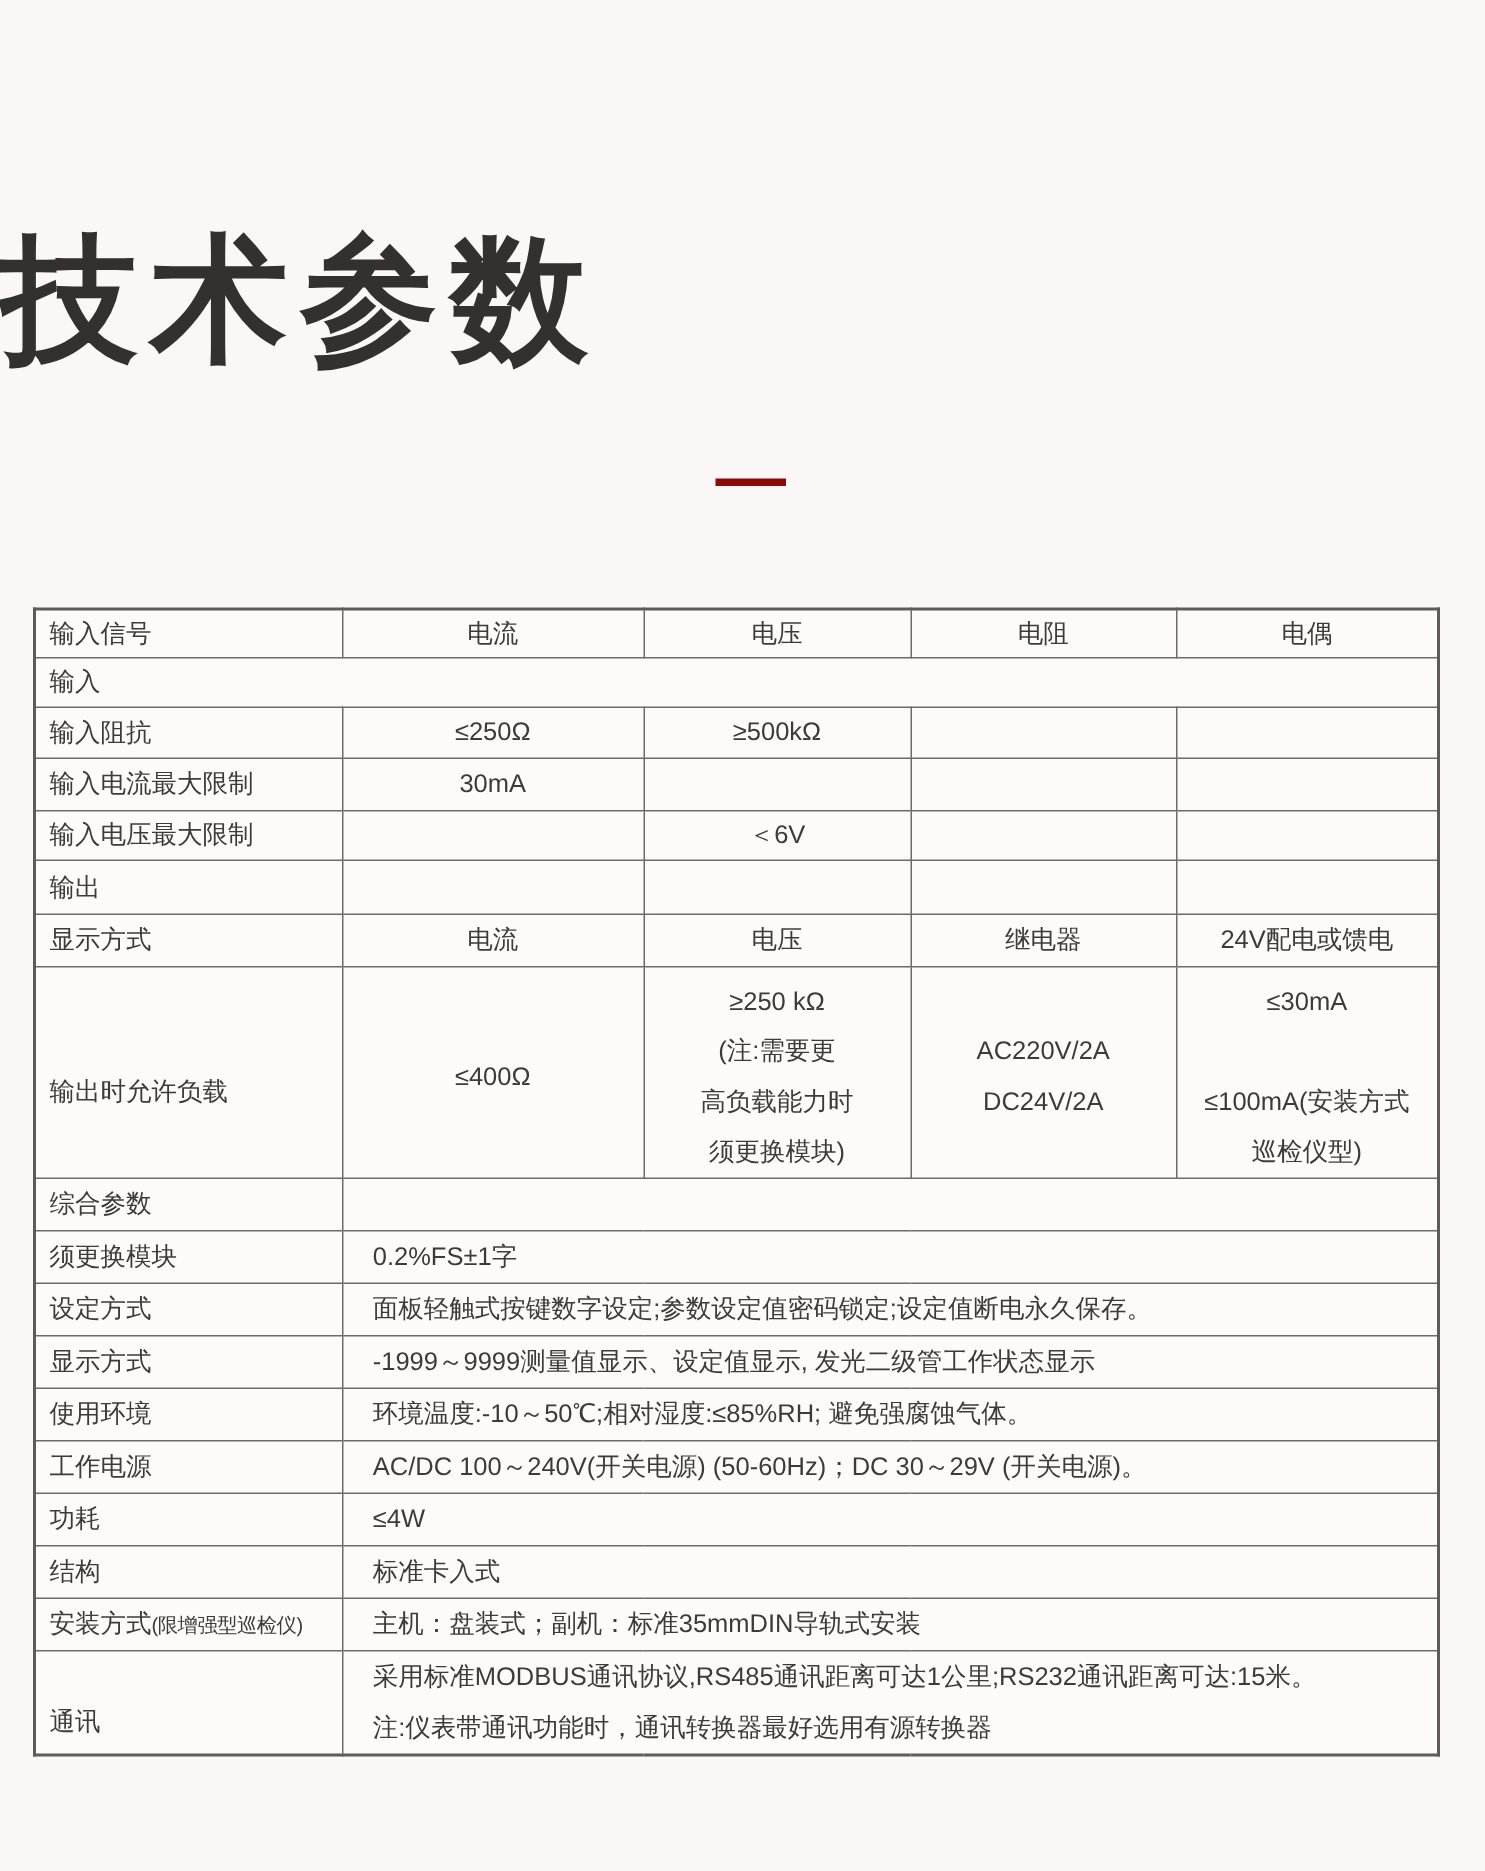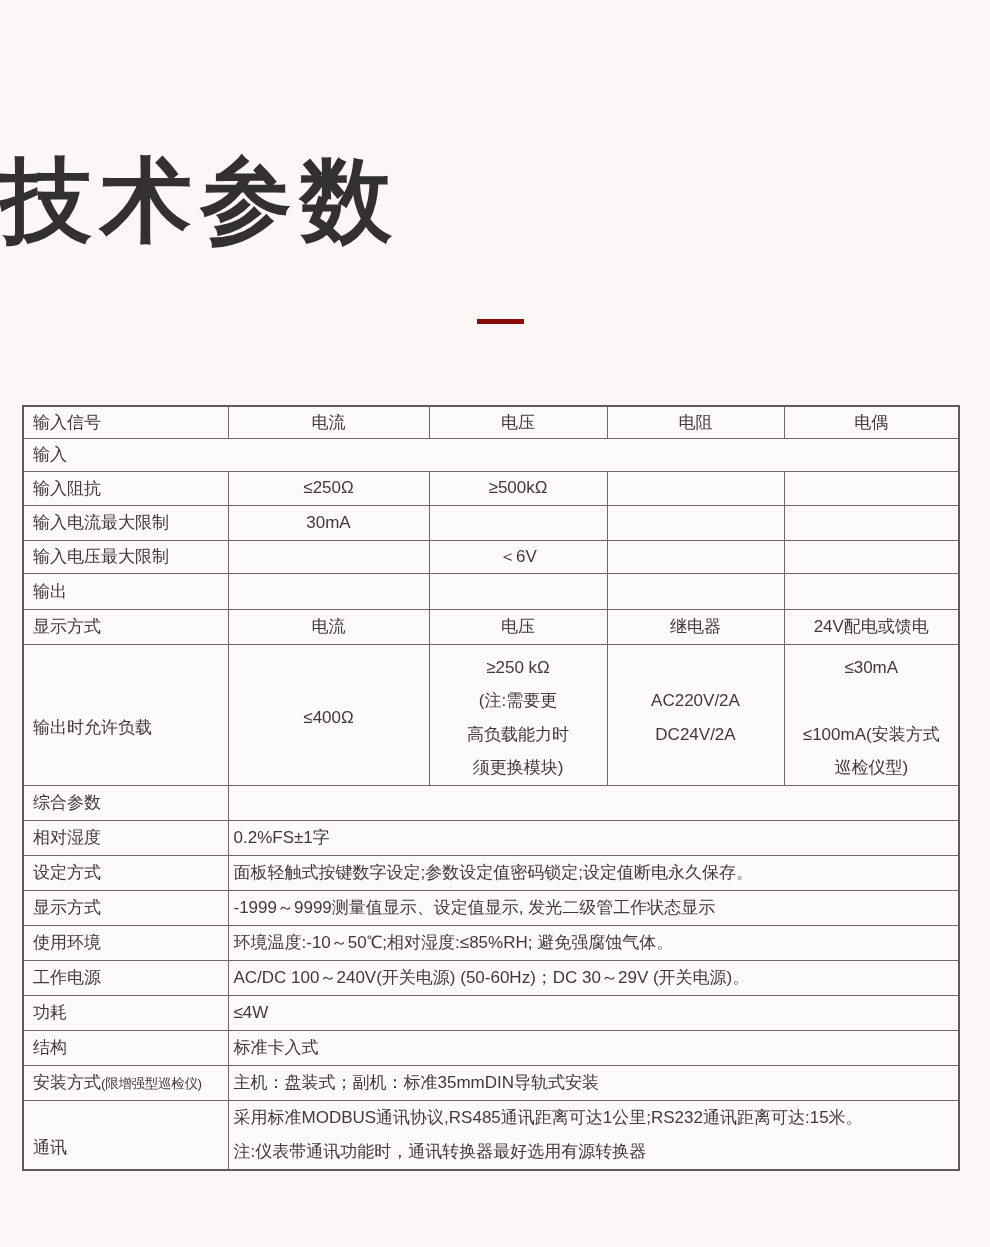--- a/index.html
+++ b/index.html
@@ -44,21 +44,21 @@
     background: #fdfbfa;
   }
   table.specs td {
     border: 1.5px solid #6e6a69;
     vertical-align: middle;
     overflow: hidden;
   }
   table.specs { border: 2px solid #5f5b5a; }
   td.l { text-align: left; padding-left: 9px; }
   td.c { text-align: center; }
-  td.v { text-align: left; padding-left: 5px; padding-right: 6px; }
+  td.v { text-align: left; padding-left: 20px; padding-right: 6px; }
   td.top { vertical-align: top; padding-top: 6px; margin-left: 44px; }
   .pre { white-space: pre-line; line-height: 33.5px; }
   td.top.l { padding-top: 26px; }
   .sub { font-size: 13.5px; letter-spacing: -0.3px; }
   td.comm { line-height: 34px; }
 </style>
 </head>
 <body>
 
 <h1 class="page-title">技术参数</h1>
@@ -130,21 +130,21 @@
       <td class="c top pre">≤30mA
 
 ≤100mA(安装方式
 巡检仪型)</td>
     </tr>
     <tr style="height:35px">
       <td class="l">综合参数</td>
       <td class="v" colspan="4"></td>
     </tr>
     <tr style="height:35px">
-      <td class="l">相对湿度</td>
+      <td class="l">须更换模块</td>
       <td class="v" colspan="4">0.2%FS±1字</td>
     </tr>
     <tr style="height:35px">
       <td class="l">设定方式</td>
       <td class="v" colspan="4">面板轻触式按键数字设定;参数设定值密码锁定;设定值断电永久保存。</td>
     </tr>
     <tr style="height:35px">
       <td class="l">显示方式</td>
       <td class="v" colspan="4">-1999～9999测量值显示、设定值显示, 发光二级管工作状态显示</td>
     </tr>

